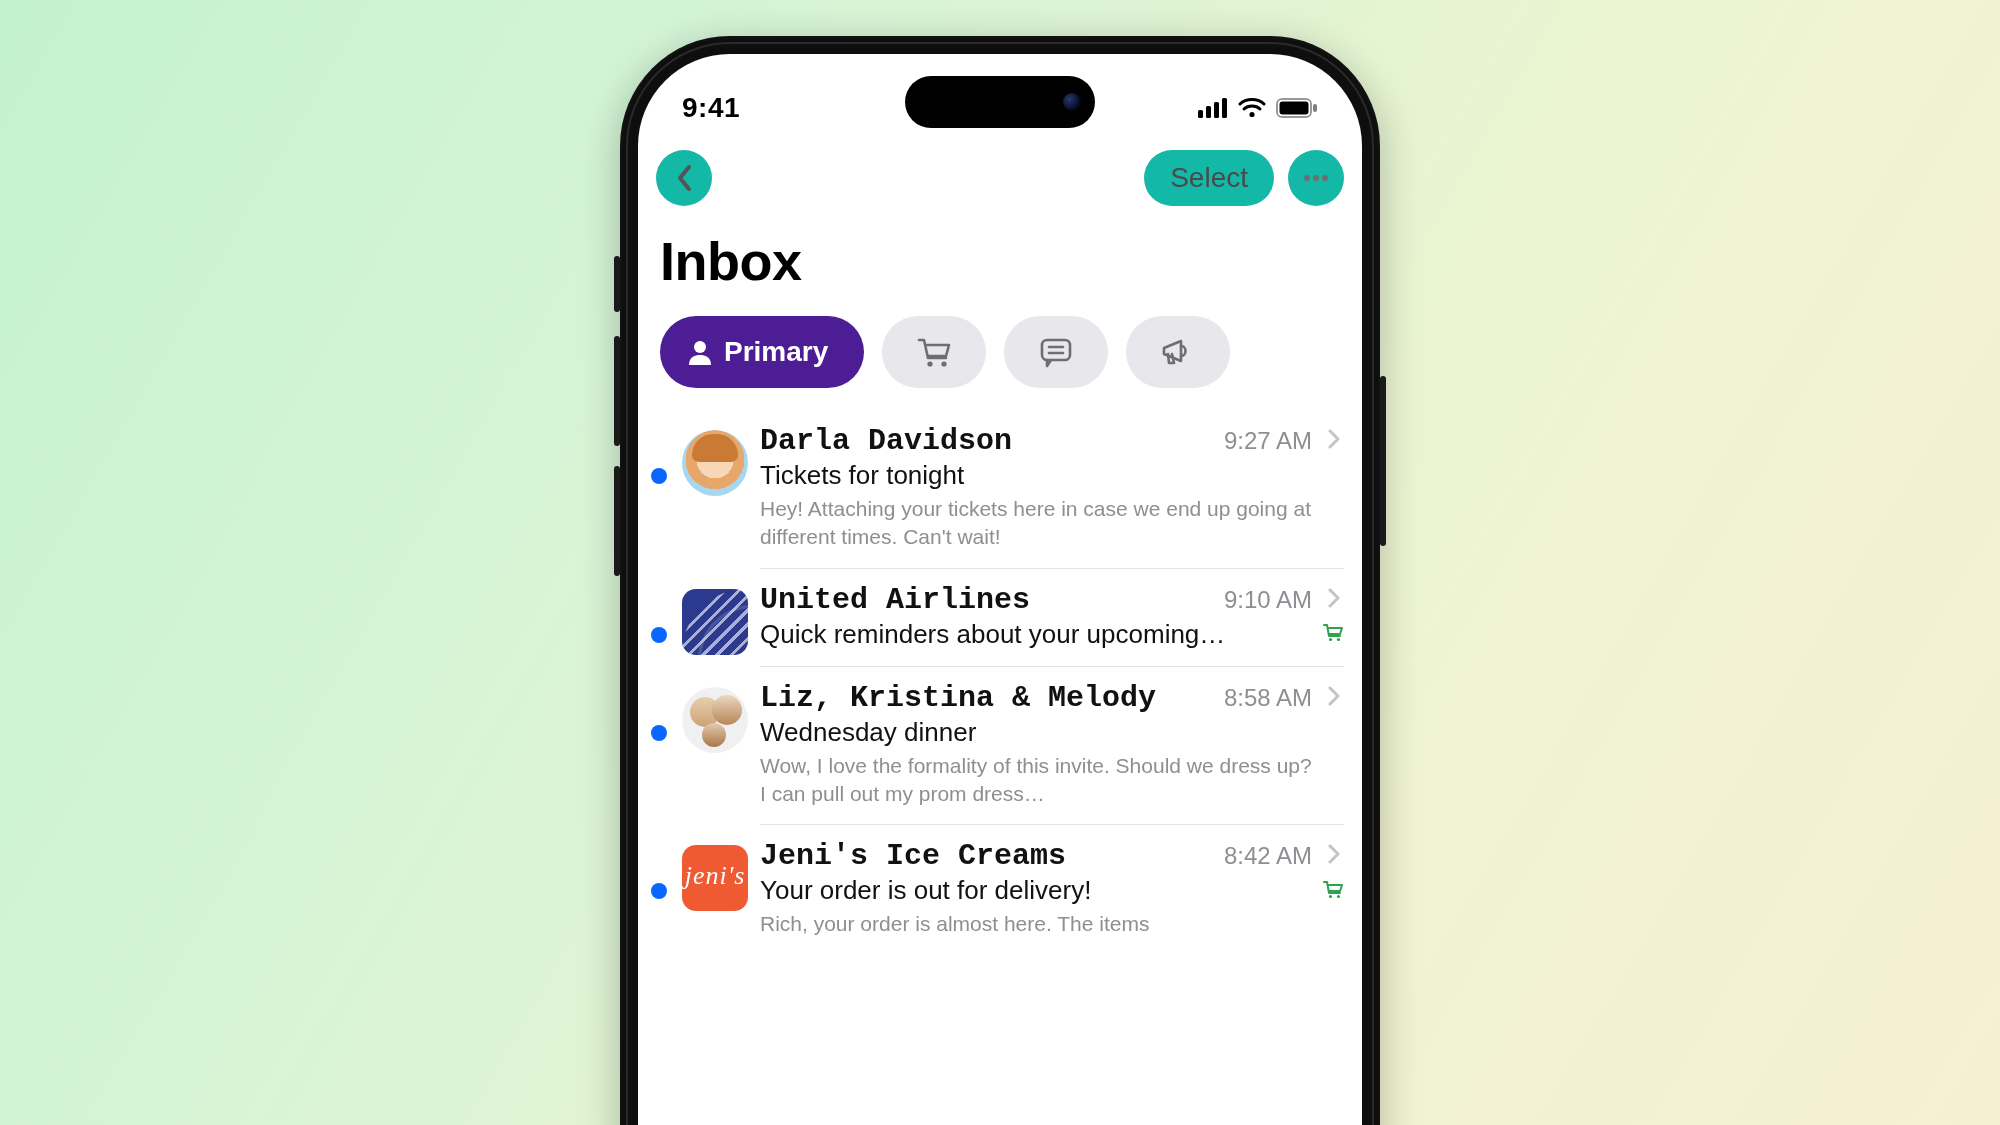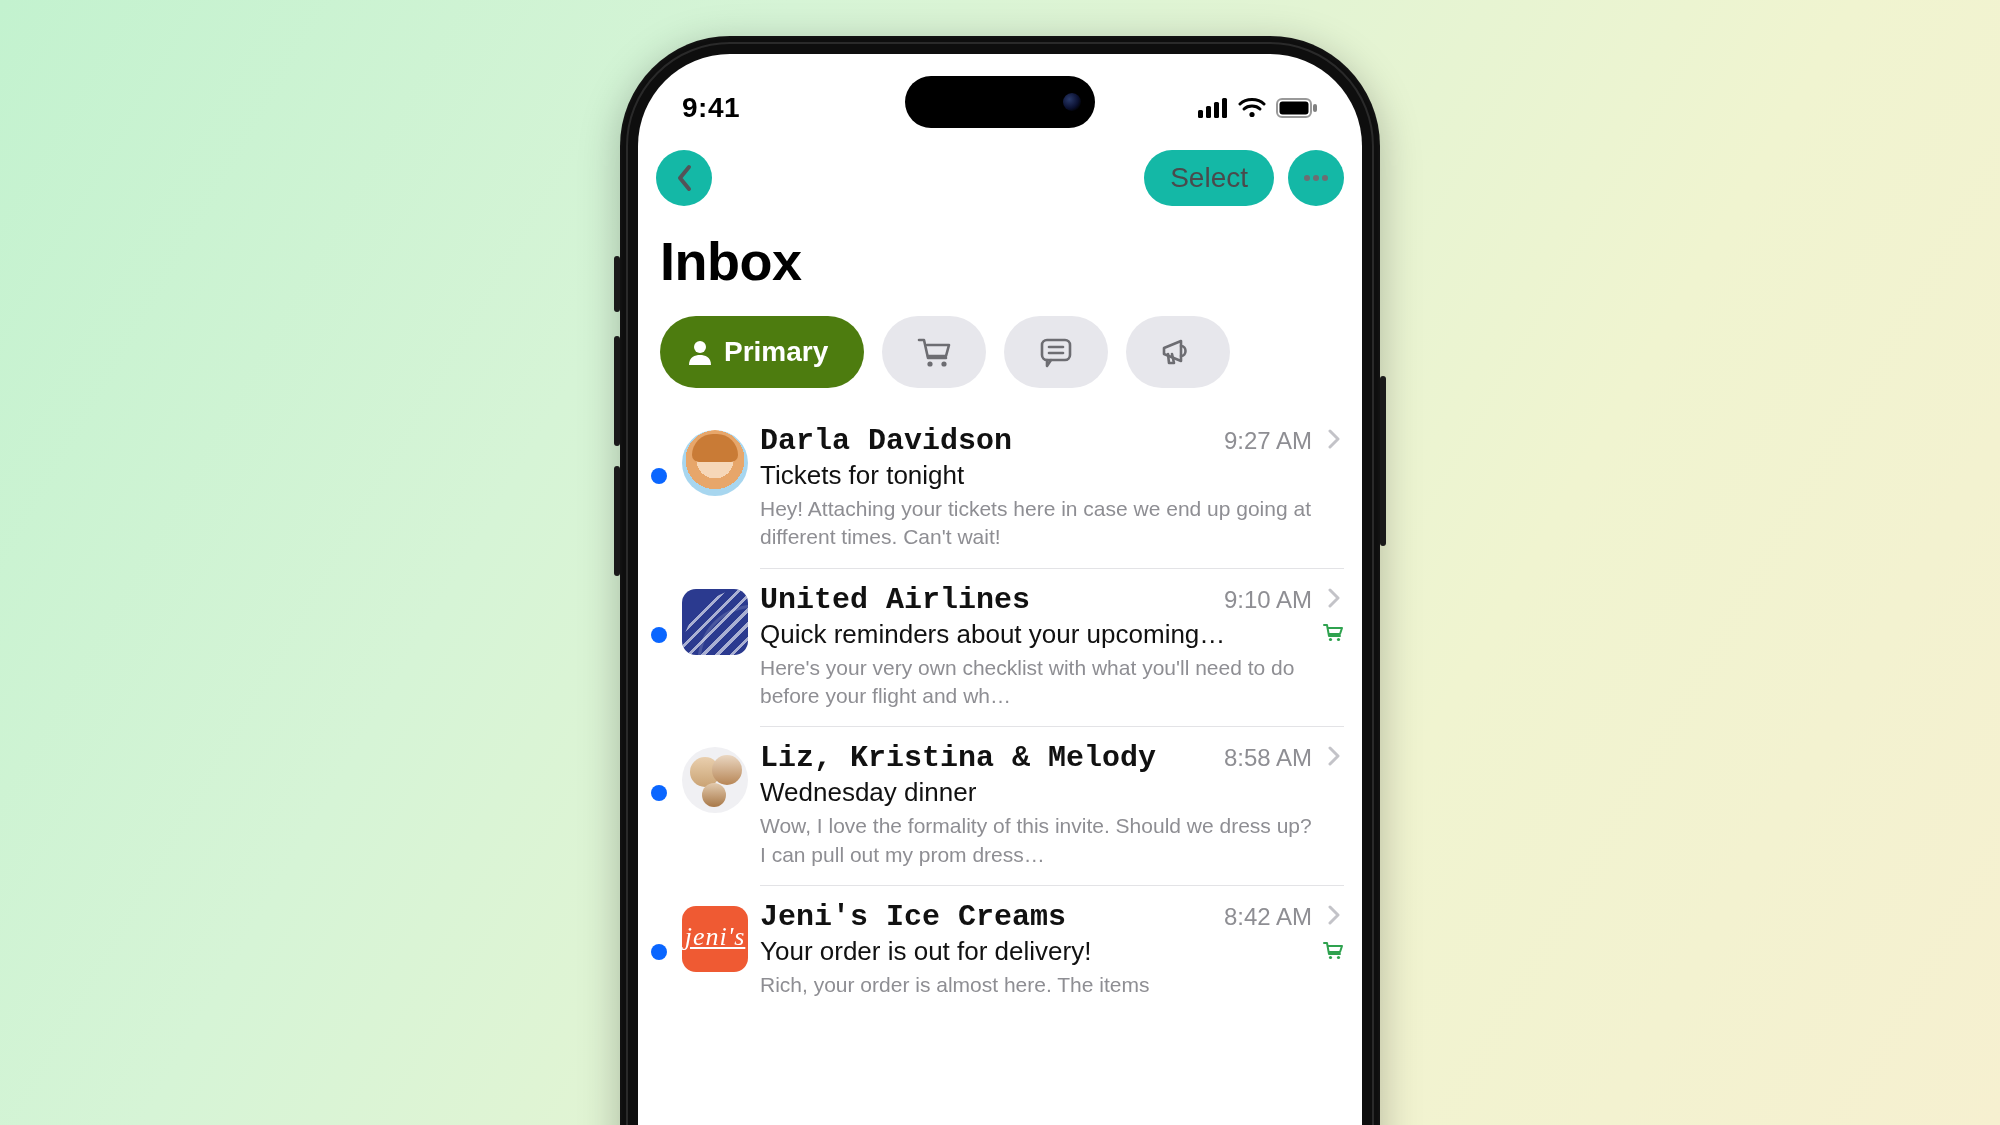--- a/index.html
+++ b/index.html
@@ -98,21 +98,21 @@
   .cat-row {
     display:flex; gap:18px; padding: 0 22px 22px 22px;
   }
   .cat {
     height:72px; border-radius:36px;
     background:#e7e7ec; color:#6d6d72;
     display:flex; align-items:center; justify-content:center;
     flex: 0 0 104px;
   }
   .cat.primary {
-    background:#4d7c0f; color:#fff; font-weight:600; font-size:28px;
+    background:#4c1d95; color:#fff; font-weight:600; font-size:28px;
     flex: 0 0 auto; padding:0 36px 0 28px; gap:12px;
   }
 
   .list { }
   .row {
     display:flex; align-items:flex-start;
     padding: 14px 18px 0 10px;
     gap: 6px;
   }
   .unread {
@@ -147,21 +147,21 @@
       radial-gradient(circle at 110% 110%, transparent 52%, rgba(255,255,255,.15) 53% 55%, transparent 56%),
       repeating-linear-gradient(135deg, rgba(255,255,255,.6) 0 3px, transparent 3px 10px);
     -webkit-mask: radial-gradient(circle at 100% 100%, #000 0 66px, transparent 67px);
             mask: radial-gradient(circle at 100% 100%, #000 0 66px, transparent 67px);
   }
   .av-group { background:#f0f0f3; position:relative;}
   .av-group .g { position:absolute; border-radius:50%; background:#d8c7a8;}
   .av-group .g1{ width:30px;height:30px; left:8px; top:10px; background:linear-gradient(#e9cfae,#caa374);}
   .av-group .g2{ width:30px;height:30px; right:6px; top:8px; background:linear-gradient(#ead7c2,#b78656);}
   .av-group .g3{ width:24px;height:24px; left:20px; bottom:6px; background:linear-gradient(#e2caae,#a87848);}
-  .av-jenis { background:#ef5a33; color:#fff; font-family: cursive; font-size:26px; font-style:italic; letter-spacing:1px;text-decoration:underline;}
+  .av-jenis { background:#ef5a33; color:#fff; font-family: cursive; font-size:26px; font-style:italic; letter-spacing:1px;}
   .av-jenis span{ transform:translateY(-2px);}
 </style>
 </head>
 <body>
 
 <div class="stage">
   <div class="phone">
     <div class="side-btn btn-left-1"></div>
     <div class="side-btn btn-left-2"></div>
     <div class="side-btn btn-left-3"></div>
@@ -298,21 +298,20 @@
             </div>
             <div class="line2">
               <div class="subject">Quick reminders about your upcoming…</div>
               <div class="tagicon"><svg width="22" height="20" viewBox="0 0 22 20" fill="none" stroke="#2fa24f" stroke-width="2" stroke-linecap="round" stroke-linejoin="round">
                     <path d="M2 3 H5 L7 14 H18"></path>
                     <path d="M6.5 6 H20 L18 12 H7"></path>
                     <circle cx="8.5" cy="17.5" r="1.6" fill="#2fa24f" stroke="none"></circle>
                     <circle cx="16.5" cy="17.5" r="1.6" fill="#2fa24f" stroke="none"></circle>
                   </svg></div>
             </div>
-            <div class="preview">Here's your very own checklist with what you'll need to do before your flight and wh…</div>
           </div>
         </div>
 
         <div class="row">
           <div class="unread">
               <div class="dot"></div>
             </div>
           <div class="avatar-col">
               <div class="avatar av-group">
                 <div class="g g1"></div>

